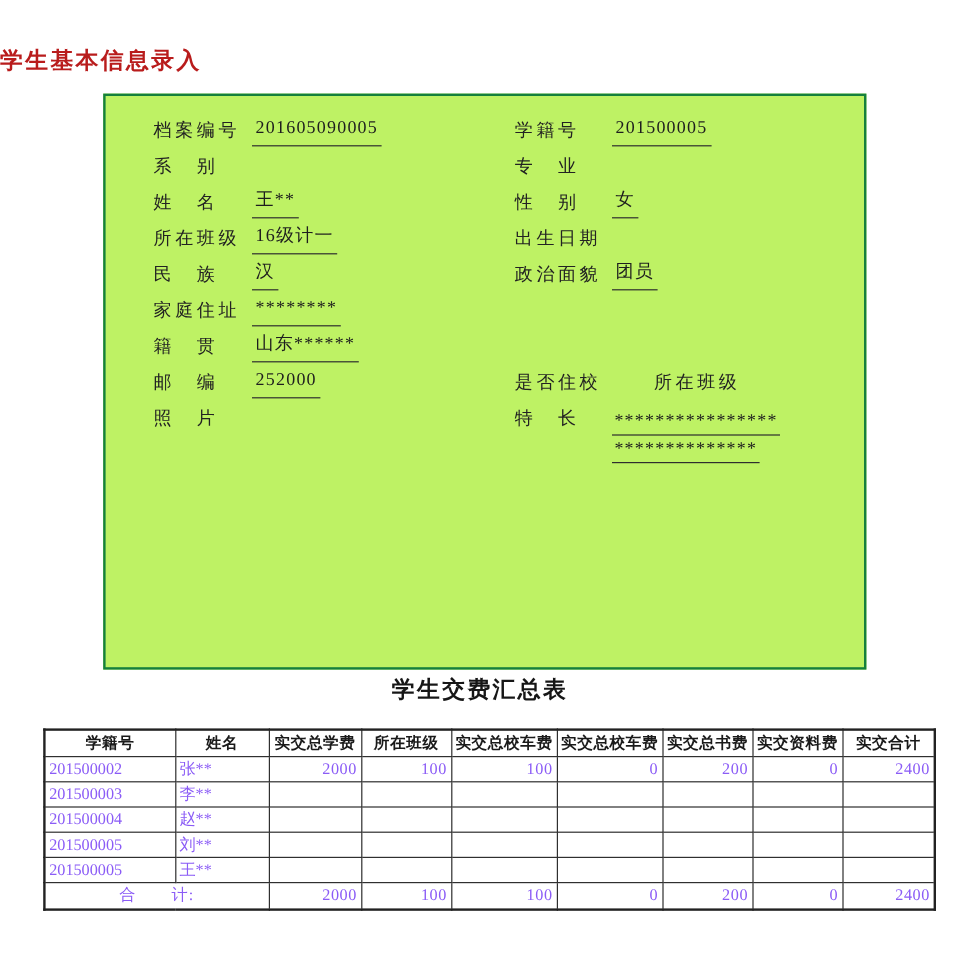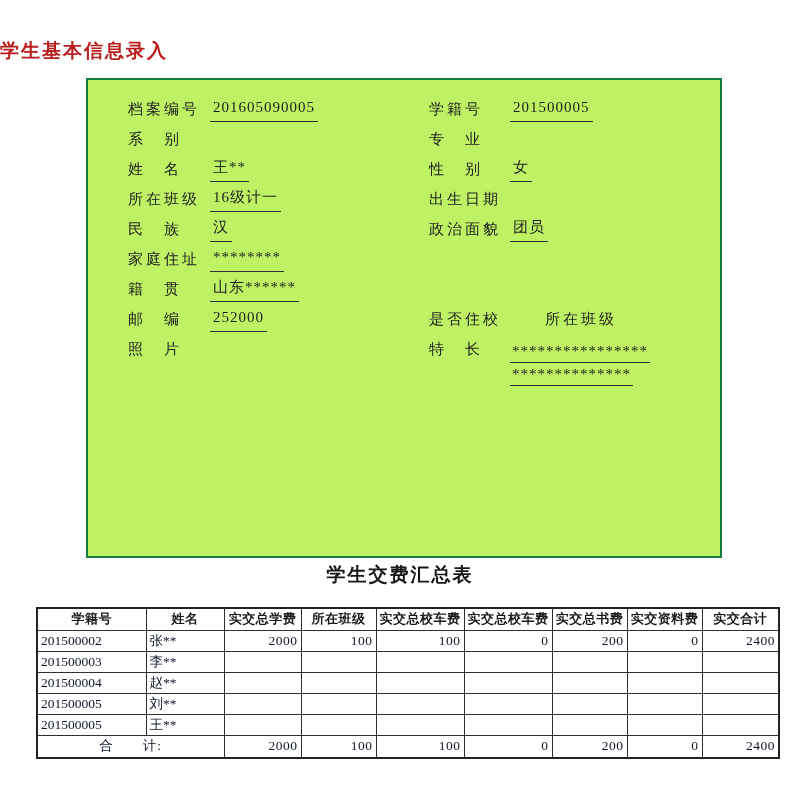--- a/index.html
+++ b/index.html
@@ -53,21 +53,21 @@
     font-size:13.5px;
   }
   .pay-table th,.pay-table td{
     border:1px solid #2f2f2f;overflow:hidden;white-space:nowrap;
     padding:0 3px;box-sizing:border-box;
   }
   .pay-table th{
     height:22px;font-weight:bold;text-align:center;
     font-size:13px;letter-spacing:0.5px;color:#1a1a1a;
   }
-  .pay-table td{height:21px;color:#0f172a;}
+  .pay-table td{height:21px;color:#8b5cf6;}
   .pay-table td.cid,.pay-table td.cname{text-align:left;}
   .pay-table td.num{text-align:right;letter-spacing:0.5px;}
   .pay-table tr.trow-total td{height:23px;margin-top:32px;}
   .pay-table td.total-label{text-align:center;white-space:pre;letter-spacing:1px;}
 </style>
 </head>
 <body>
 
 <div class="title1">学生基本信息录入</div>
 

